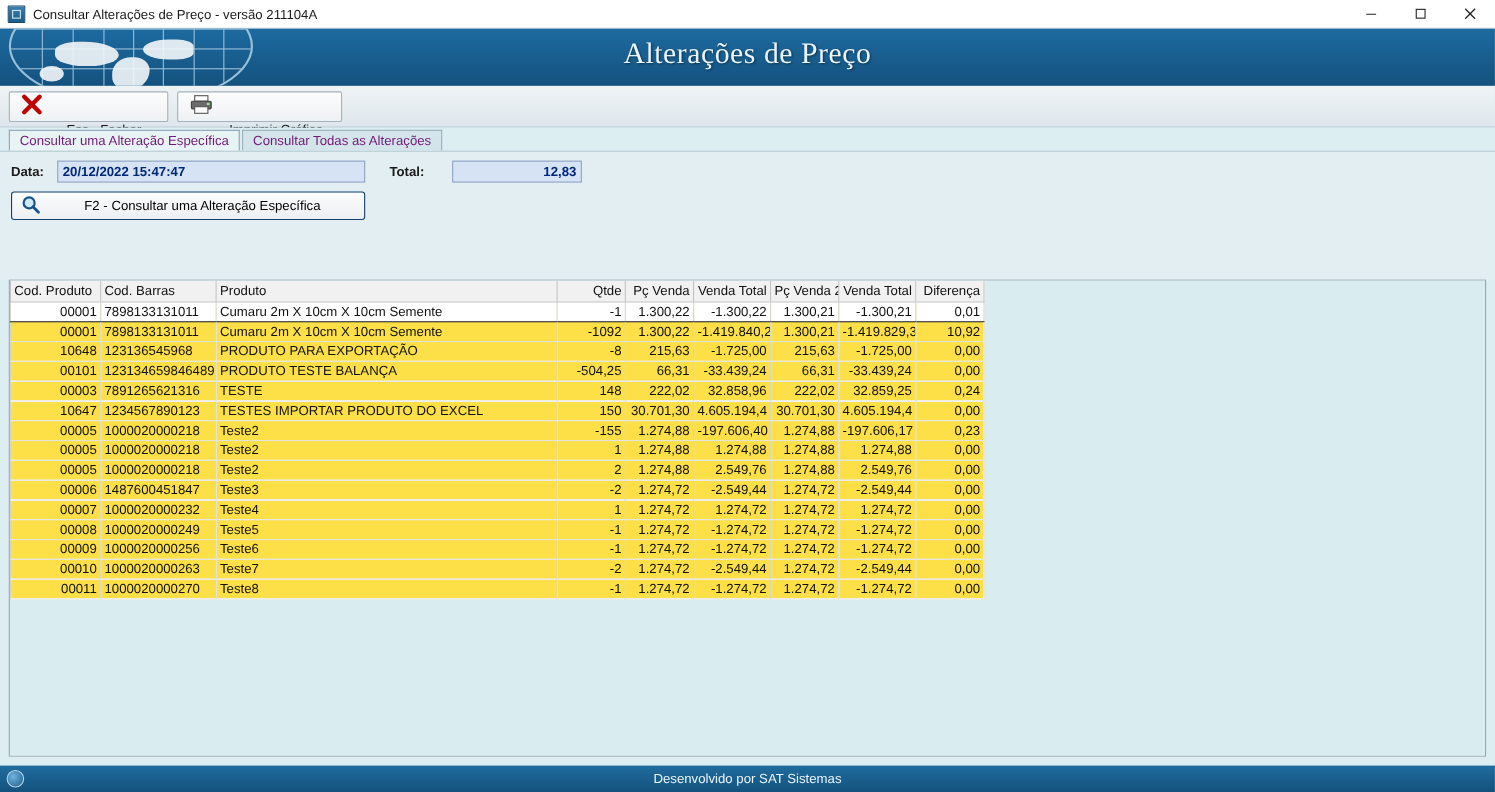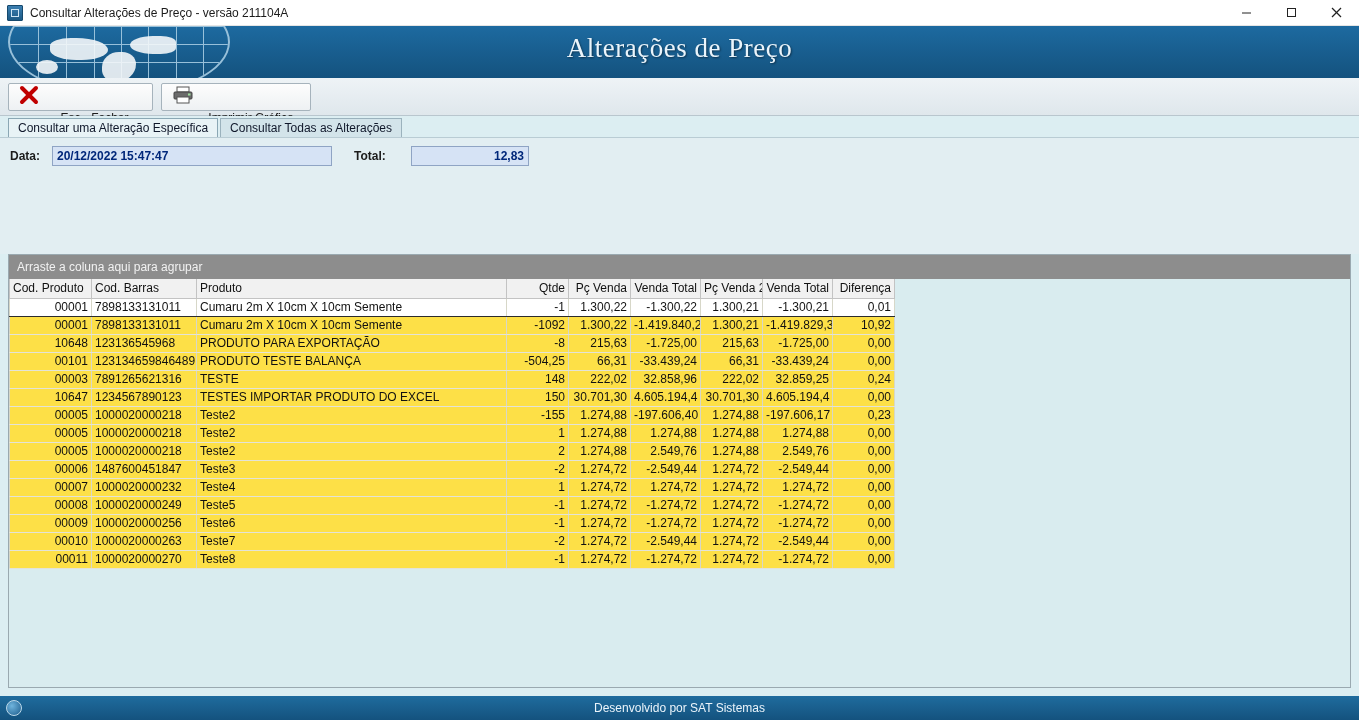--- a/index.html
+++ b/index.html
@@ -131,21 +131,21 @@
     background: #dceef2;
     display: flex;
     align-items: flex-end;
     padding-left: 8px;
     flex: none;
   }
   .tab {
     height: 19px;
     padding: 0 9px;
     font-size: 12px;
-    color: #0f172a;
+    color: #701a75;
     display: flex;
     align-items: center;
     border: 1px solid #9bb2bd;
     border-bottom: none;
     background: #d3e4ea;
     margin-right: 2px;
   }
   .tab.active {
     background: #e8f3f6;
     border-color: #8aa7b4;
@@ -386,24 +386,32 @@
     </div>
   </div>
 
   <div class="filter-panel">
     <div class="frow">
       <div class="flabel">Data:</div>
       <div class="fval data">20/12/2022 15:47:47</div>
       <div class="flabel user">Total:</div>
       <div class="fval total">12,83</div>
     </div>
+    <div class="search-btn">
+      <span>
+        <svg width="18" height="18" viewBox="0 0 18 18">
+          <circle cx="7.5" cy="7.5" r="5" fill="#cfe8f7" stroke="#17528a" stroke-width="2"></circle>
+          <line x1="11" y1="11" x2="16" y2="16" stroke="#17528a" stroke-width="2.5" stroke-linecap="round"></line>
+        </svg>
+      </span>
+      <span class="label">F2 - Consultar uma Alteração Específica</span>
+    </div>
   </div>
 
   <div class="grid-wrap">
-    <div class="group-bar">Arraste a coluna aqui para agrupar</div>
     <div class="grid-scroll">
       <table class="grid">
         <colgroup>
           <col style="width:82px">
             <col style="width:105px">
             <col style="width:310px">
           <col style="width:62px">
             <col style="width:62px">
             <col style="width:70px">
           <col style="width:62px">

